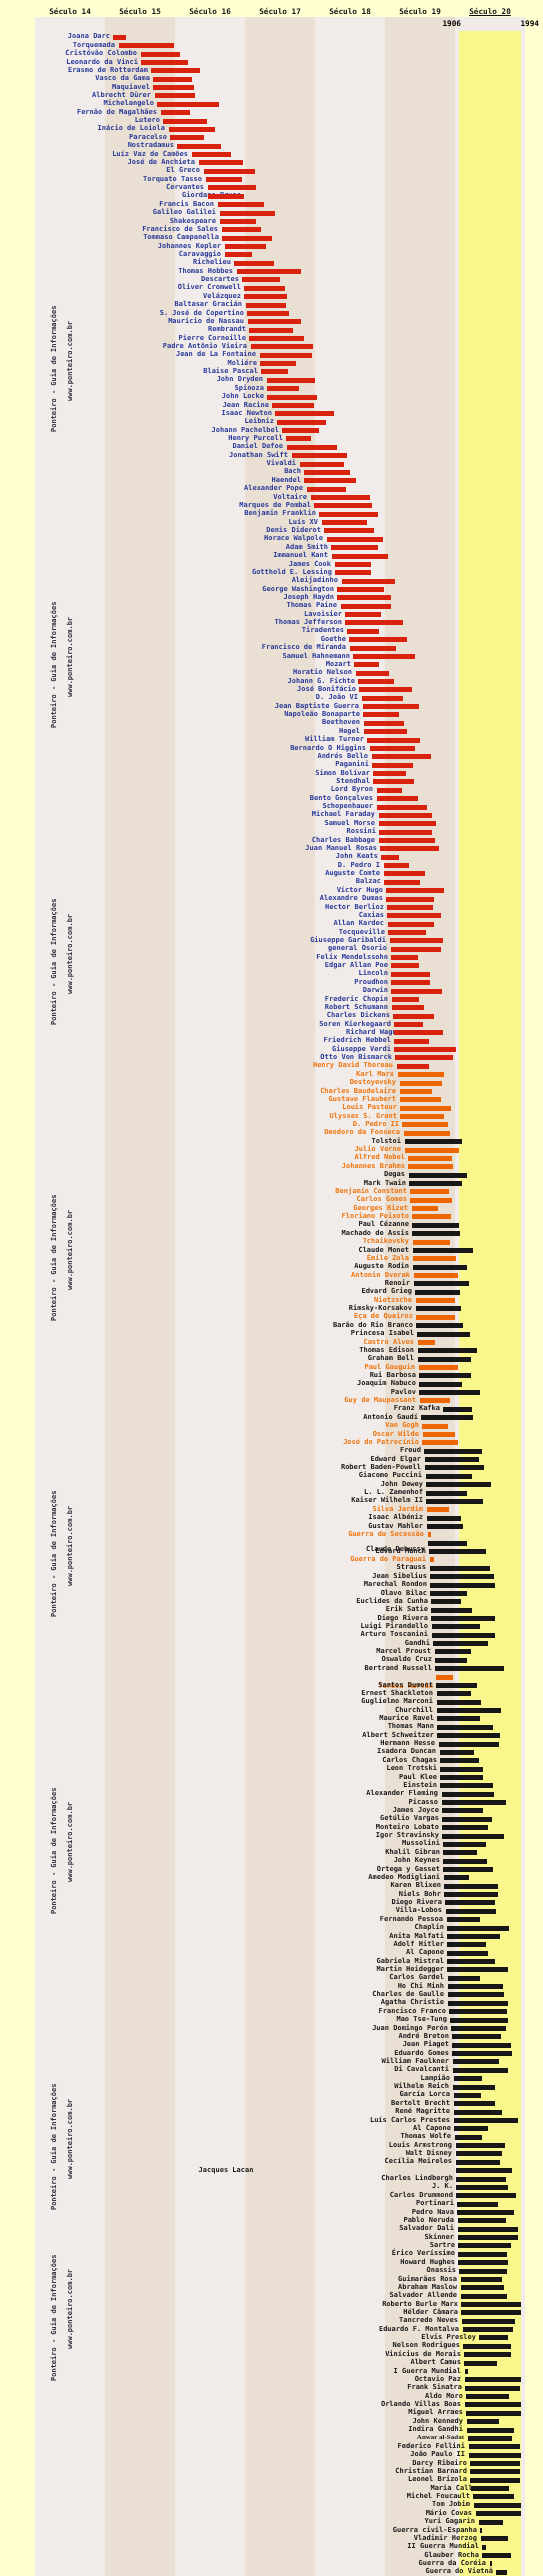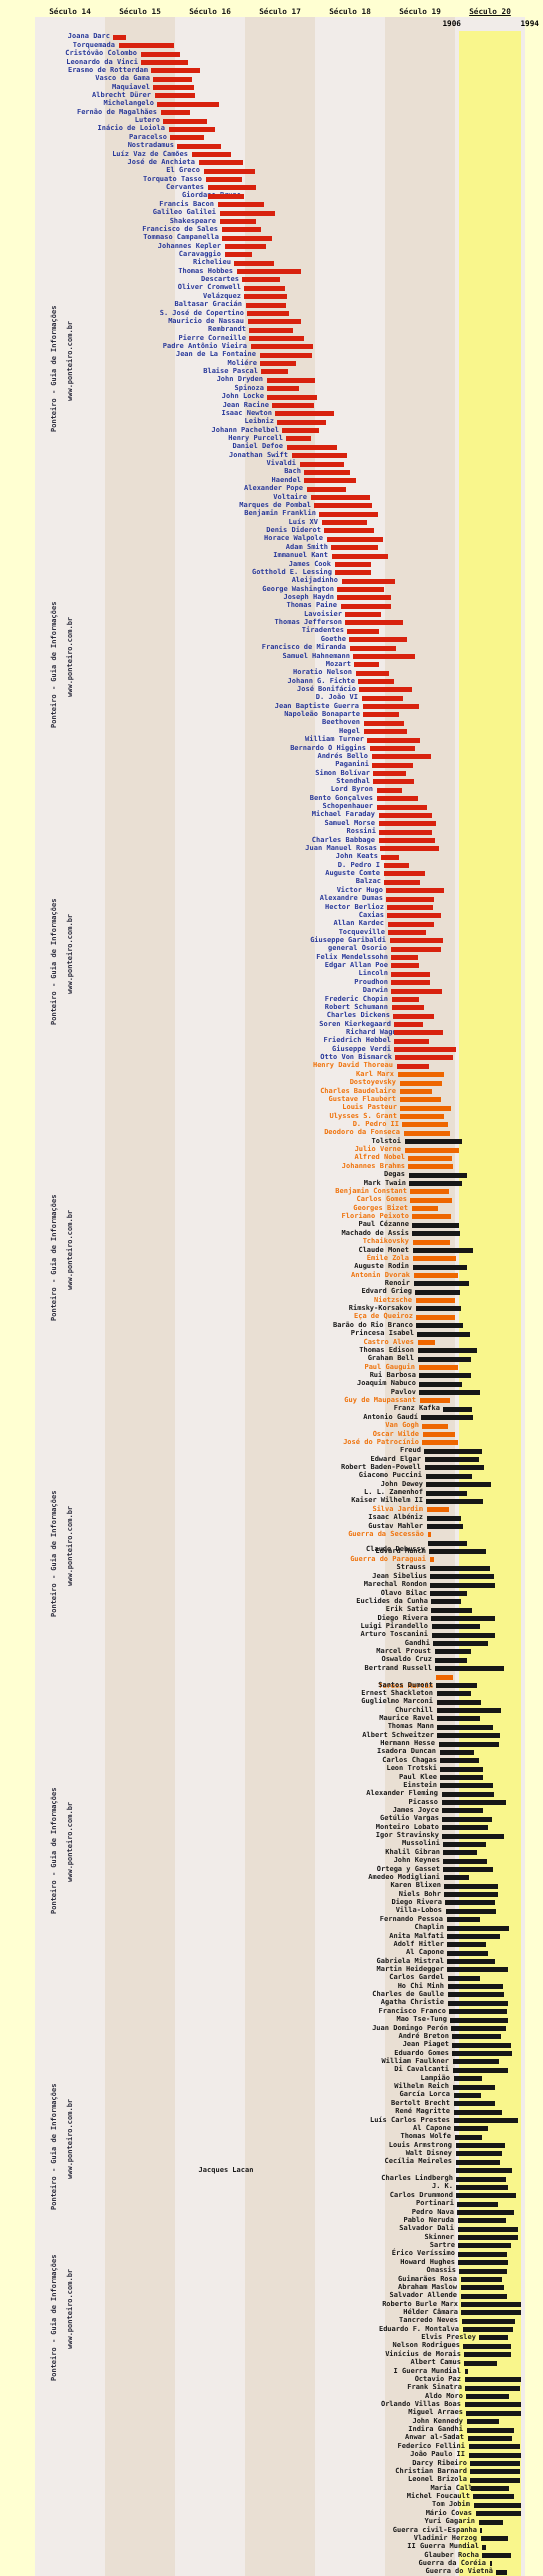--- a/index.html
+++ b/index.html
@@ -1205,21 +1205,21 @@
       </div>
       <div>
         <div class="row-label" style="left: 0px; width: 463px; top: 2418px; color: rgb(23, 23, 23);">John Kennedy</div>
         <div class="life-bar" style="left: 467px; width: 32px; top: 2419px; background: rgb(23, 23, 23);"></div>
       </div>
       <div>
         <div class="row-label" style="left: 0px; width: 463px; top: 2426px; color: rgb(23, 23, 23);">Indira Gandhi</div>
         <div class="life-bar" style="left: 467px; width: 47px; top: 2428px; background: rgb(23, 23, 23);"></div>
       </div>
       <div>
-        <div class="row-label" style="left: 0px; width: 464px; top: 2434px; color: rgb(23, 23, 23);">Anwar al-Sadat</div>
+        <div class="row-label" style="left: 0px; width: 464px; top: 2434px; color: rgb(23, 23, 23); font-family: Liberation Serif, serif;">Anwar al-Sadat</div>
         <div class="life-bar" style="left: 468px; width: 44px; top: 2436px; background: rgb(23, 23, 23);"></div>
       </div>
       <div>
         <div class="row-label" style="left: 0px; width: 465px; top: 2443px; color: rgb(23, 23, 23);">Federico Fellini</div>
         <div class="life-bar" style="left: 469px; width: 51px; top: 2444px; background: rgb(23, 23, 23);"></div>
       </div>
       <div>
         <div class="row-label" style="left: 0px; width: 465px; top: 2451px; color: rgb(23, 23, 23);">João Paulo II</div>
         <div class="life-bar" style="left: 469px; width: 52px; top: 2453px; background: rgb(23, 23, 23);"></div>
       </div>

